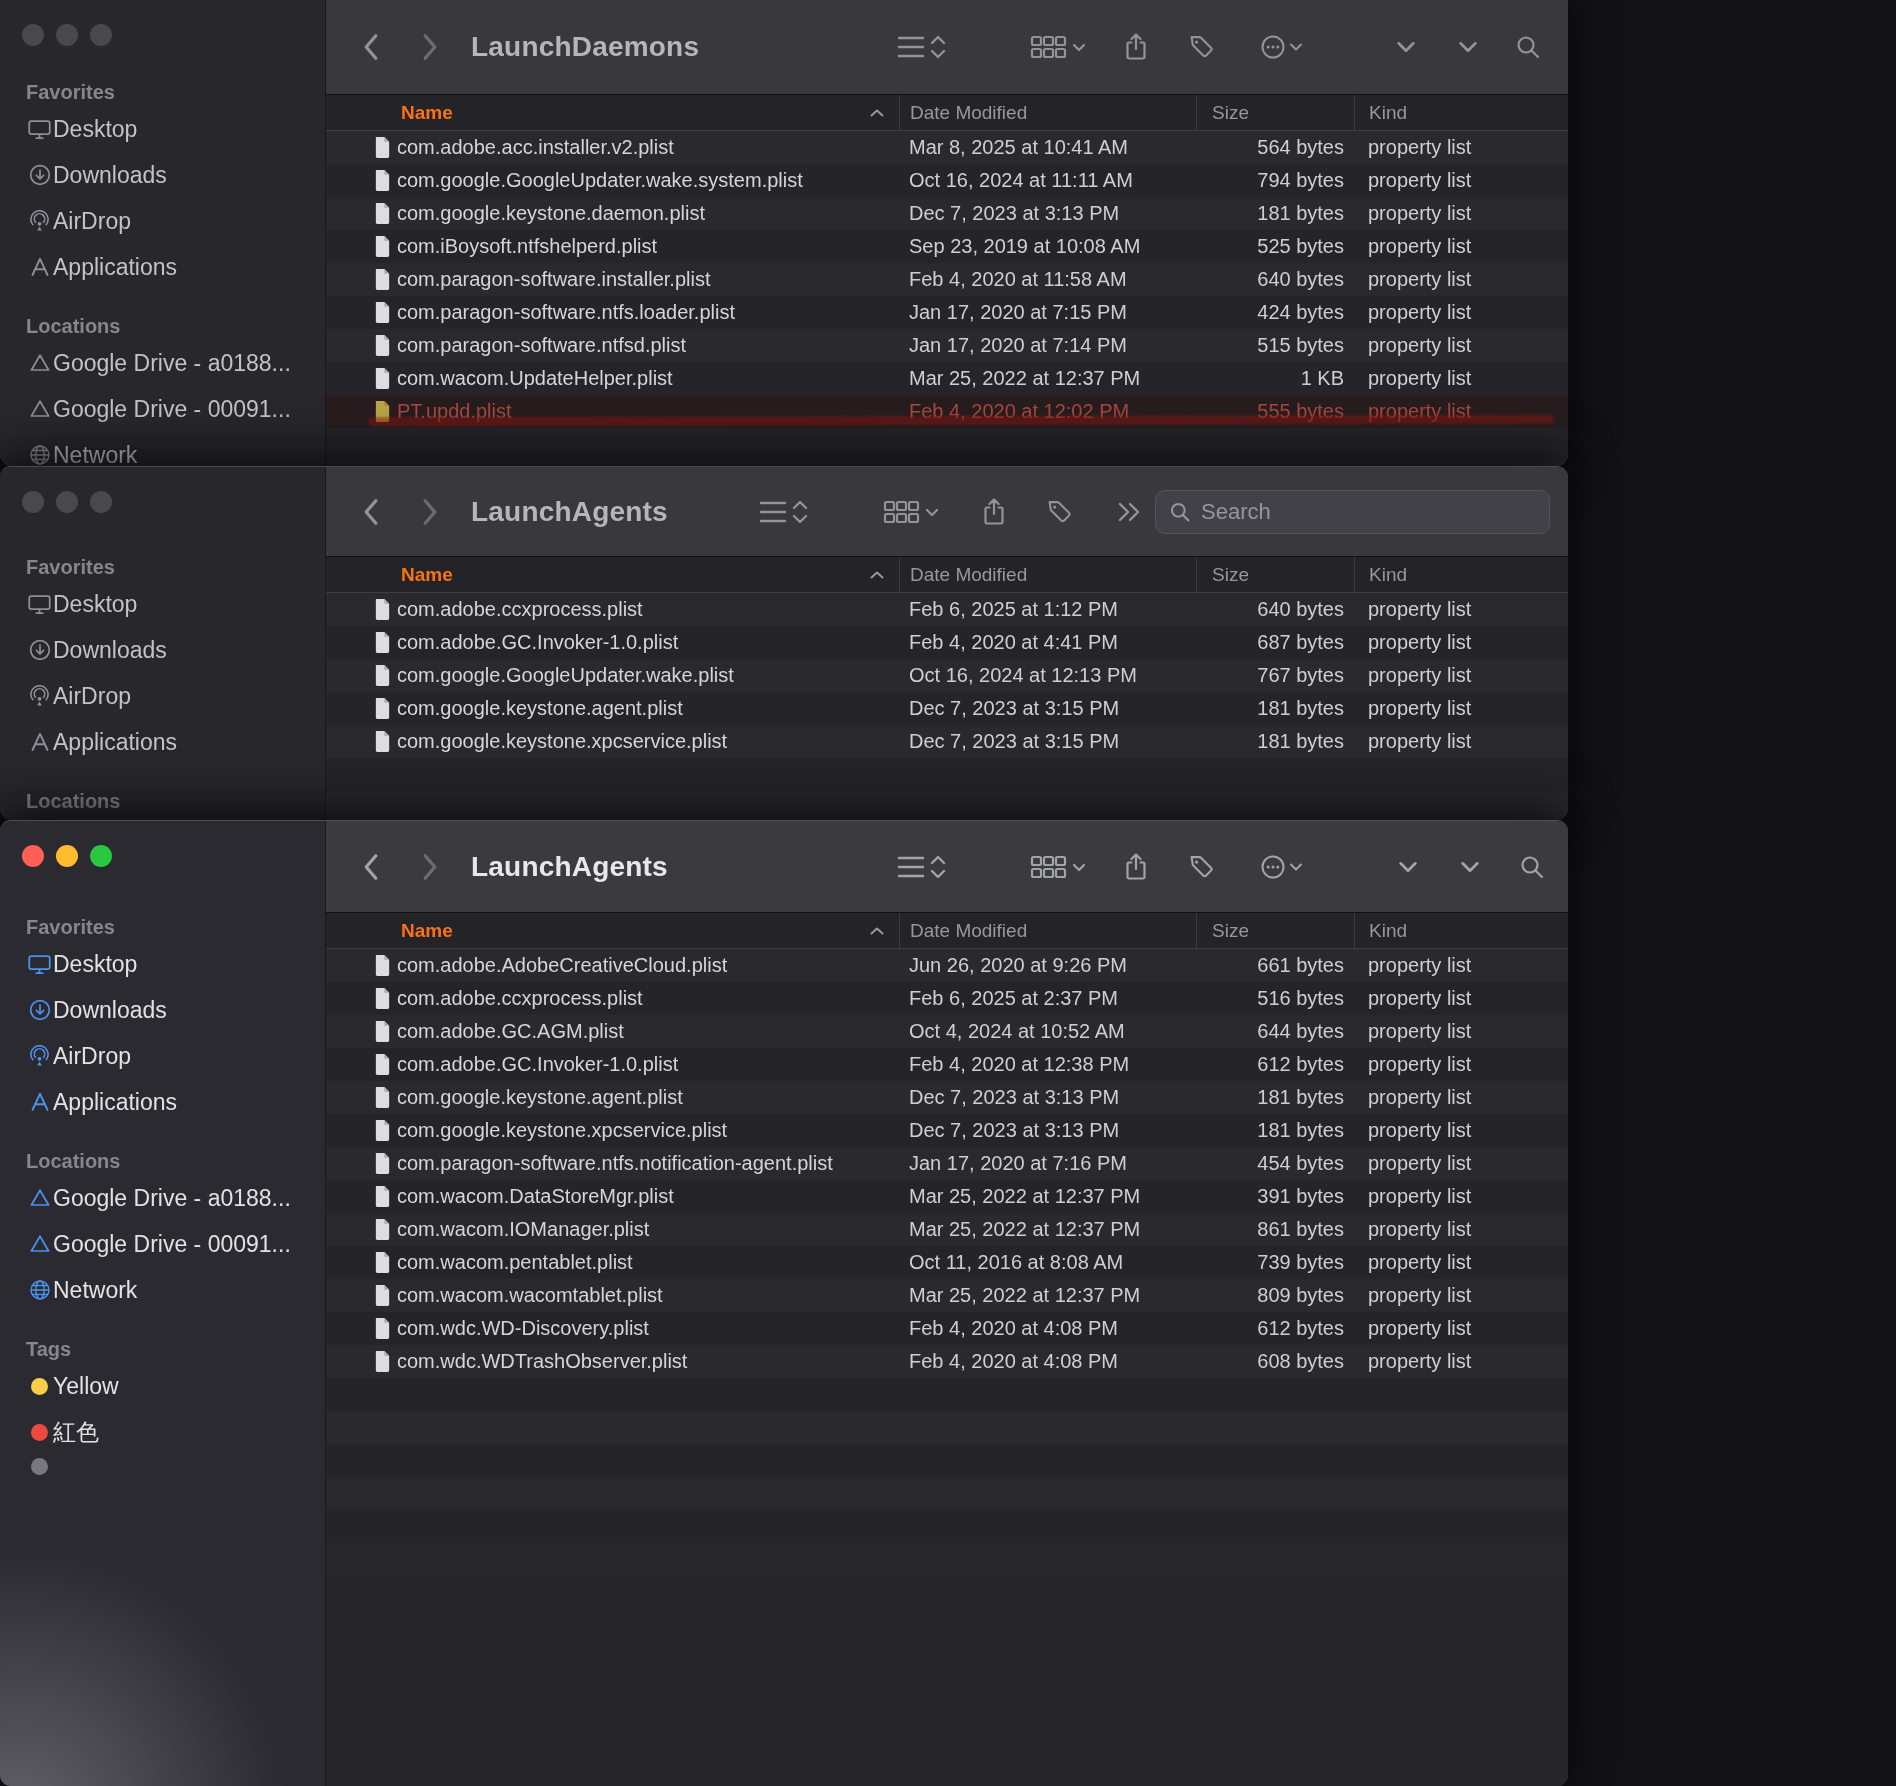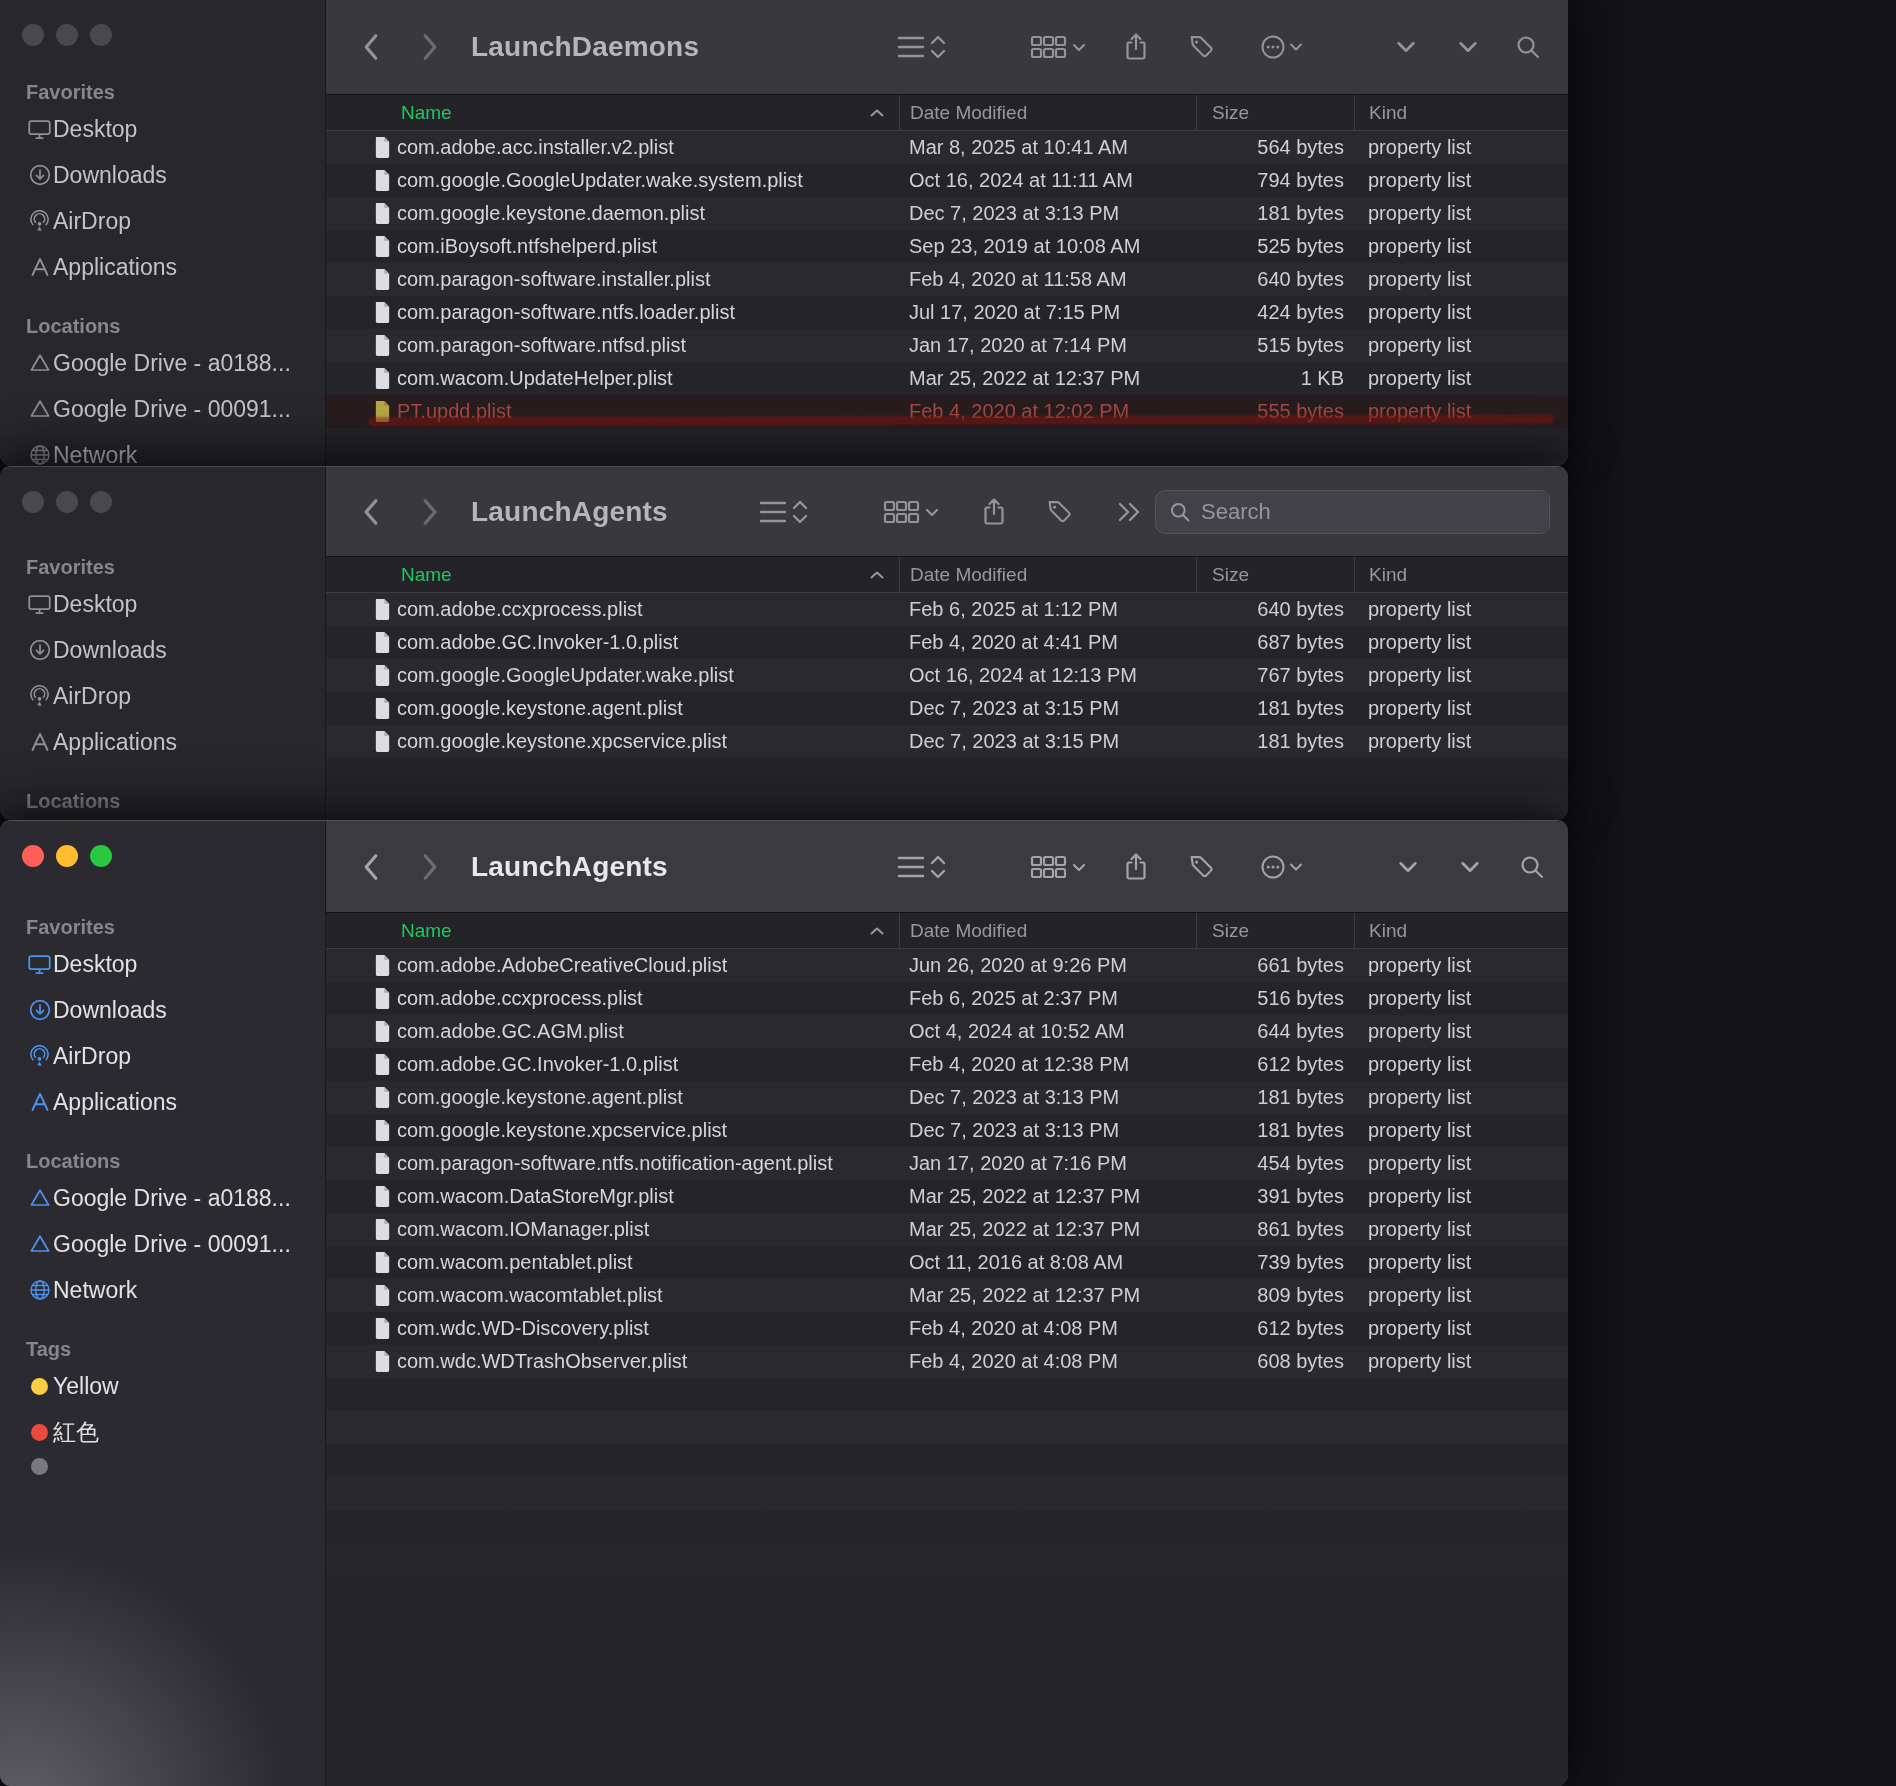--- a/index.html
+++ b/index.html
@@ -50,21 +50,21 @@
     width:395px;height:44px;border-radius:10px;background:#424147;border:1px solid #55545a;
     display:flex;align-items:center;gap:10px;padding:0 13px;color:#96969c}
   .searchbox input{flex:1;background:transparent;border:none;outline:none;
     font-size:22px;color:#d6d6d9;font-family:inherit}
   .searchbox input::placeholder{color:#96969c}
 
   
   .theader{display:grid;grid-template-columns:573px 297px 158px 1fr;height:36px;flex:none;
     background:#242328;border-bottom:1px solid #3e3d42;color:#97979c;font-size:19px}
   .hcell{display:flex;align-items:center;height:100%}
-  .hname{padding-left:75px;color:#22c55e;font-weight:400;position:relative}
+  .hname{padding-left:75px;color:#f97316;font-weight:700;position:relative}
   .hname .sort{position:absolute;right:14px;top:50%;transform:translateY(-50%);color:#97979c;display:flex}
   .hdate{border-left:1px solid #3c3b40;padding-left:10px}
   .hsize{border-left:1px solid #3c3b40;padding-left:15px}
   .hkind{border-left:1px solid #3c3b40;padding-left:14px}
   .rows{flex:1;position:relative;
     background:repeating-linear-gradient(180deg,#2a292e 0 33px,#252429 33px 66px)}
   .w3 .rows::after{content:"";position:absolute;left:0;right:0;top:505px;bottom:0;
     background:linear-gradient(180deg,rgba(37,36,41,0) 0,#26252a 150px)}
   .frow{display:grid;grid-template-columns:573px 297px 158px 1fr;height:33px;
     align-items:center;font-size:20px;color:#d6d6d9;position:relative}
@@ -318,21 +318,21 @@
         <div class="frow odd">
           <div class="cell name">
             <span class="ficon">
               <svg viewBox="0 0 20 24" width="19" height="23">
                 <path d="M3 1h9l5 5v15.5A1.5 1.5 0 0 1 15.5 23h-11A1.5 1.5 0 0 1 3 21.5z" fill="#dcdce2"></path>
                 <path d="M12 1v5h5z" fill="#a9a9b2"></path>
               </svg>
             </span>
             <span class="ntext">com.paragon-software.ntfs.loader.plist</span>
           </div>
-          <div class="cell date">Jul 17, 2020 at 7:15 PM</div>
+          <div class="cell date">Jan 17, 2020 at 7:15 PM</div>
           <div class="cell size">424 bytes</div>
           <div class="cell kind">property list</div>
         </div>
         <div class="frow even">
           <div class="cell name">
             <span class="ficon">
               <svg viewBox="0 0 20 24" width="19" height="23">
                 <path d="M3 1h9l5 5v15.5A1.5 1.5 0 0 1 15.5 23h-11A1.5 1.5 0 0 1 3 21.5z" fill="#dcdce2"></path>
                 <path d="M12 1v5h5z" fill="#a9a9b2"></path>
               </svg>

